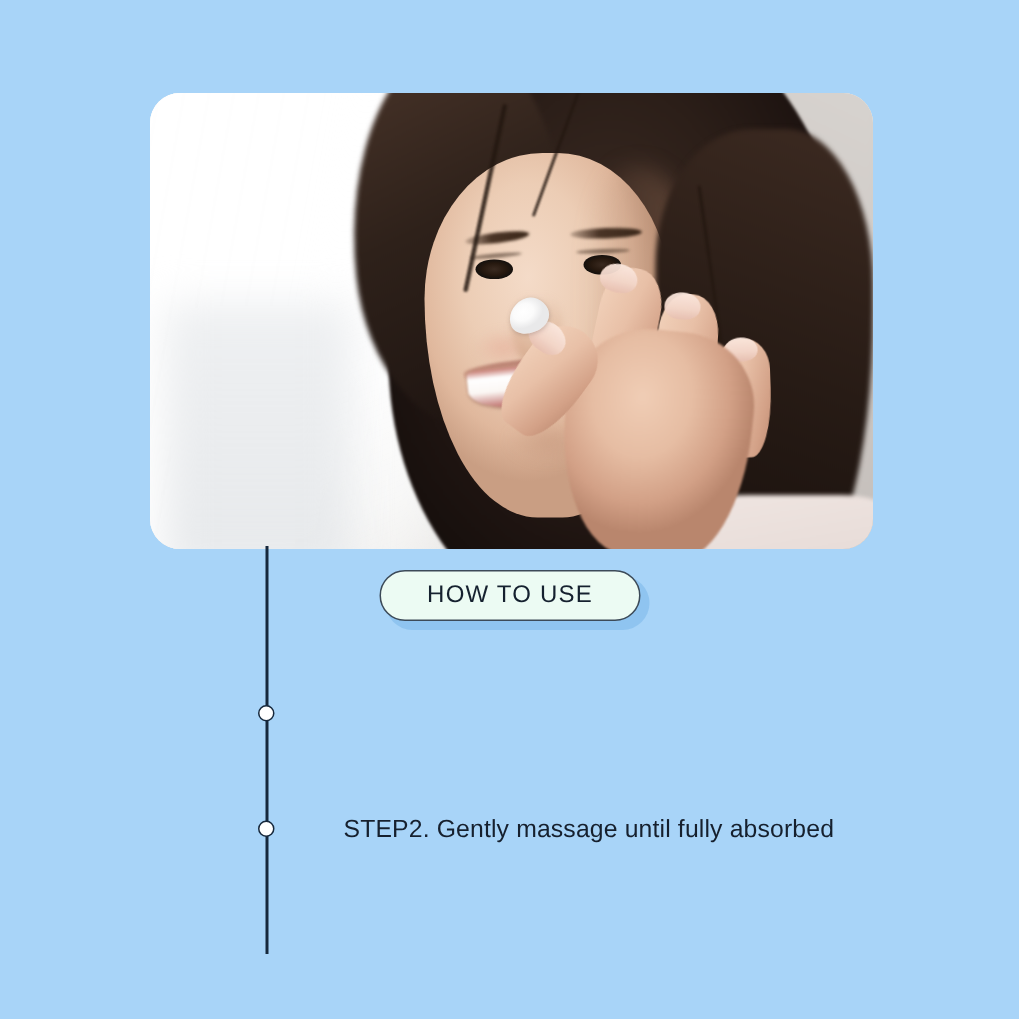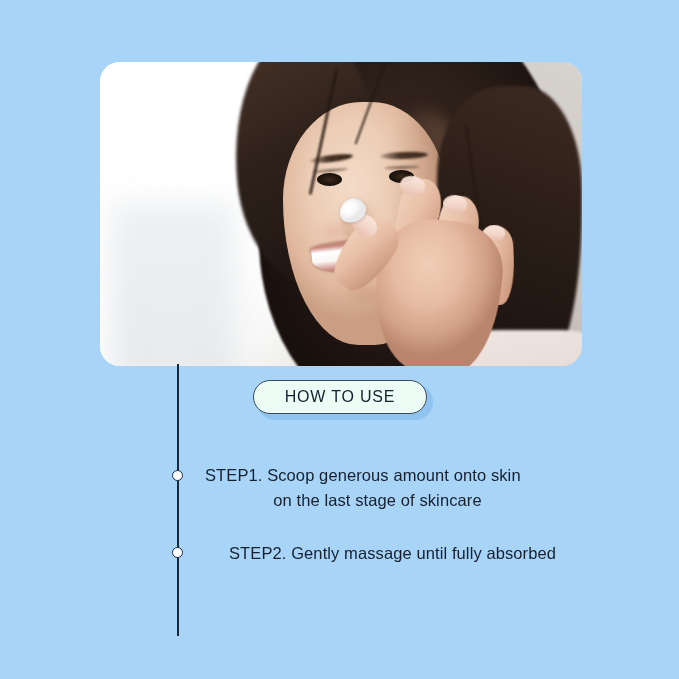--- a/index.html
+++ b/index.html
@@ -434,22 +434,18 @@
     <div class="pill-shadow"></div>
     <div class="pill">
       <span class="pill-label">HOW TO USE</span>
     </div>
   </div>
 
   <div class="timeline-line"></div>
   <div class="marker marker-1"></div>
   <div class="marker marker-2"></div>
 
-  <div class="step step-1">
-    <div class="step-line-1">STEP1. Scoop generous amount onto skin</div>
-    <div class="step-line-2">on the last stage of skincare</div>
-  </div>
 
   <div class="step step-2">
     <div class="step-line-1">STEP2. Gently massage until fully absorbed</div>
   </div>
 
 </div>
 
 </body></html>

